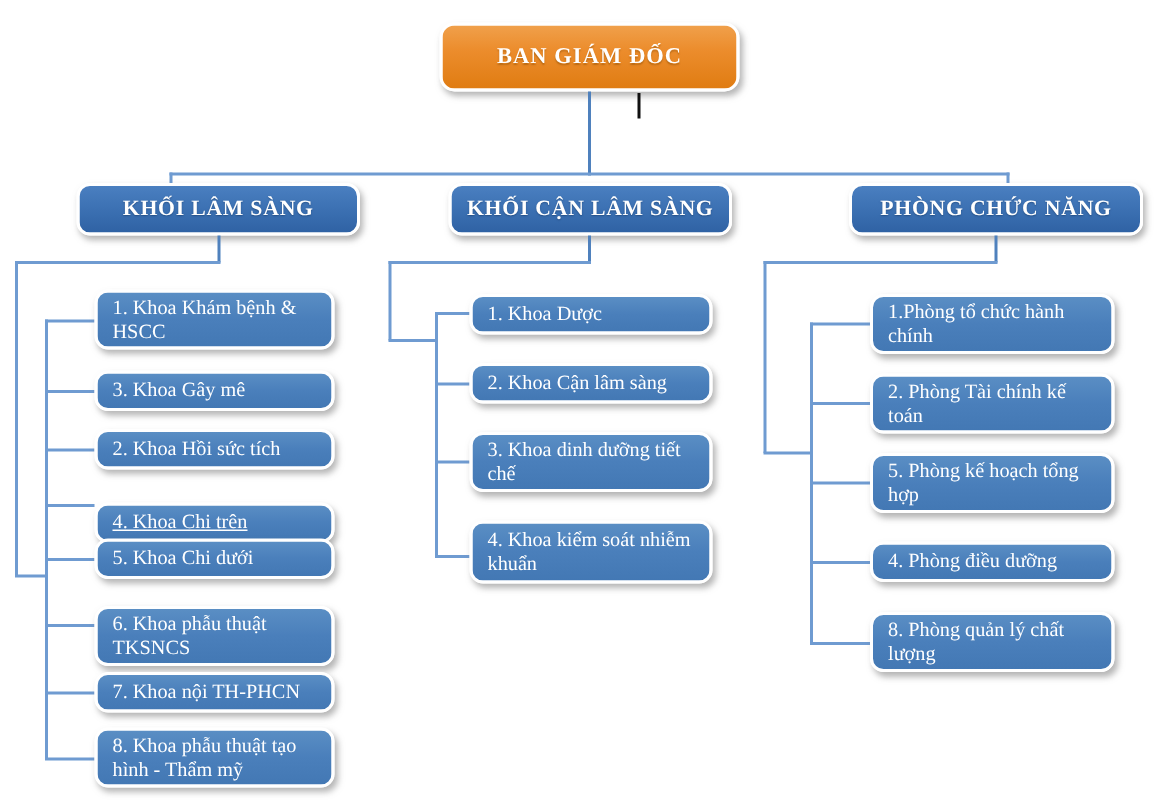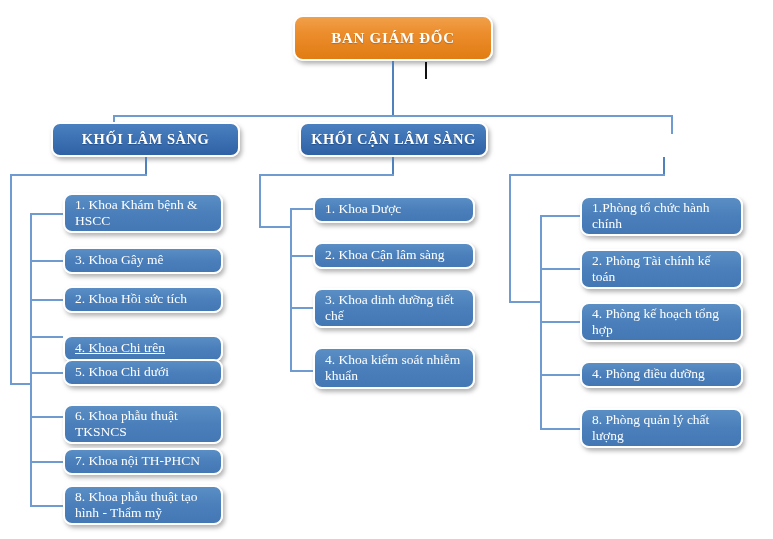--- a/index.html
+++ b/index.html
@@ -94,20 +94,23 @@
   <div class="conn v soft" style="left:671px; top:115px; height:19px;"></div>
 
   <div class="node group" style="left:51px; top:122px; width:189px; height:35px;">
     <span>KHỐI LÂM SÀNG</span>
   </div>
 
   <div class="node group" style="left:299px; top:122px; width:189px; height:35px;">
     <span>KHỐI CẬN LÂM SÀNG</span>
   </div>
 
+  <div class="node group" style="left:566px; top:122px; width:196px; height:35px;">
+    <span>PHÒNG CHỨC NĂNG</span>
+  </div>
 
   <div class="conn v" style="left:145px; top:157px; height:18px;"></div>
   <div class="conn h soft" style="left:10px; top:174px; width:137px;"></div>
   <div class="conn v soft" style="left:10px; top:174px; height:210px;"></div>
   <div class="conn h soft" style="left:10px; top:383px; width:22px;"></div>
 
   <div class="conn v soft" style="left:30px; top:213px; height:293px;"></div>
 
   <div class="conn h soft" style="left:30px; top:213px; width:33px;"></div>
   <div class="conn h soft" style="left:30px; top:260px; width:33px;"></div>
@@ -181,21 +184,21 @@
   <div class="conn h soft" style="left:540px; top:374px; width:40px;"></div>
   <div class="conn h soft" style="left:540px; top:428px; width:40px;"></div>
 
   <div class="node leaf" style="left:580px; top:196px; width:163px; height:40px;">
     <span class="txt">1.Phòng tổ chức hành chính</span>
   </div>
   <div class="node leaf" style="left:580px; top:249px; width:163px; height:40px;">
     <span class="txt">2. Phòng Tài chính kế toán</span>
   </div>
   <div class="node leaf" style="left:580px; top:302px; width:163px; height:40px;">
-    <span class="txt">4. Phòng kế hoạch tổng hợp</span>
+    <span class="txt">5. Phòng kế hoạch tổng hợp</span>
   </div>
   <div class="node leaf" style="left:580px; top:361px; width:163px; height:27px;">
     <span class="txt">4. Phòng điều dưỡng</span>
   </div>
   <div class="node leaf" style="left:580px; top:408px; width:163px; height:40px;">
     <span class="txt">8. Phòng quản lý chất lượng</span>
   </div>
 
 </div>
 

